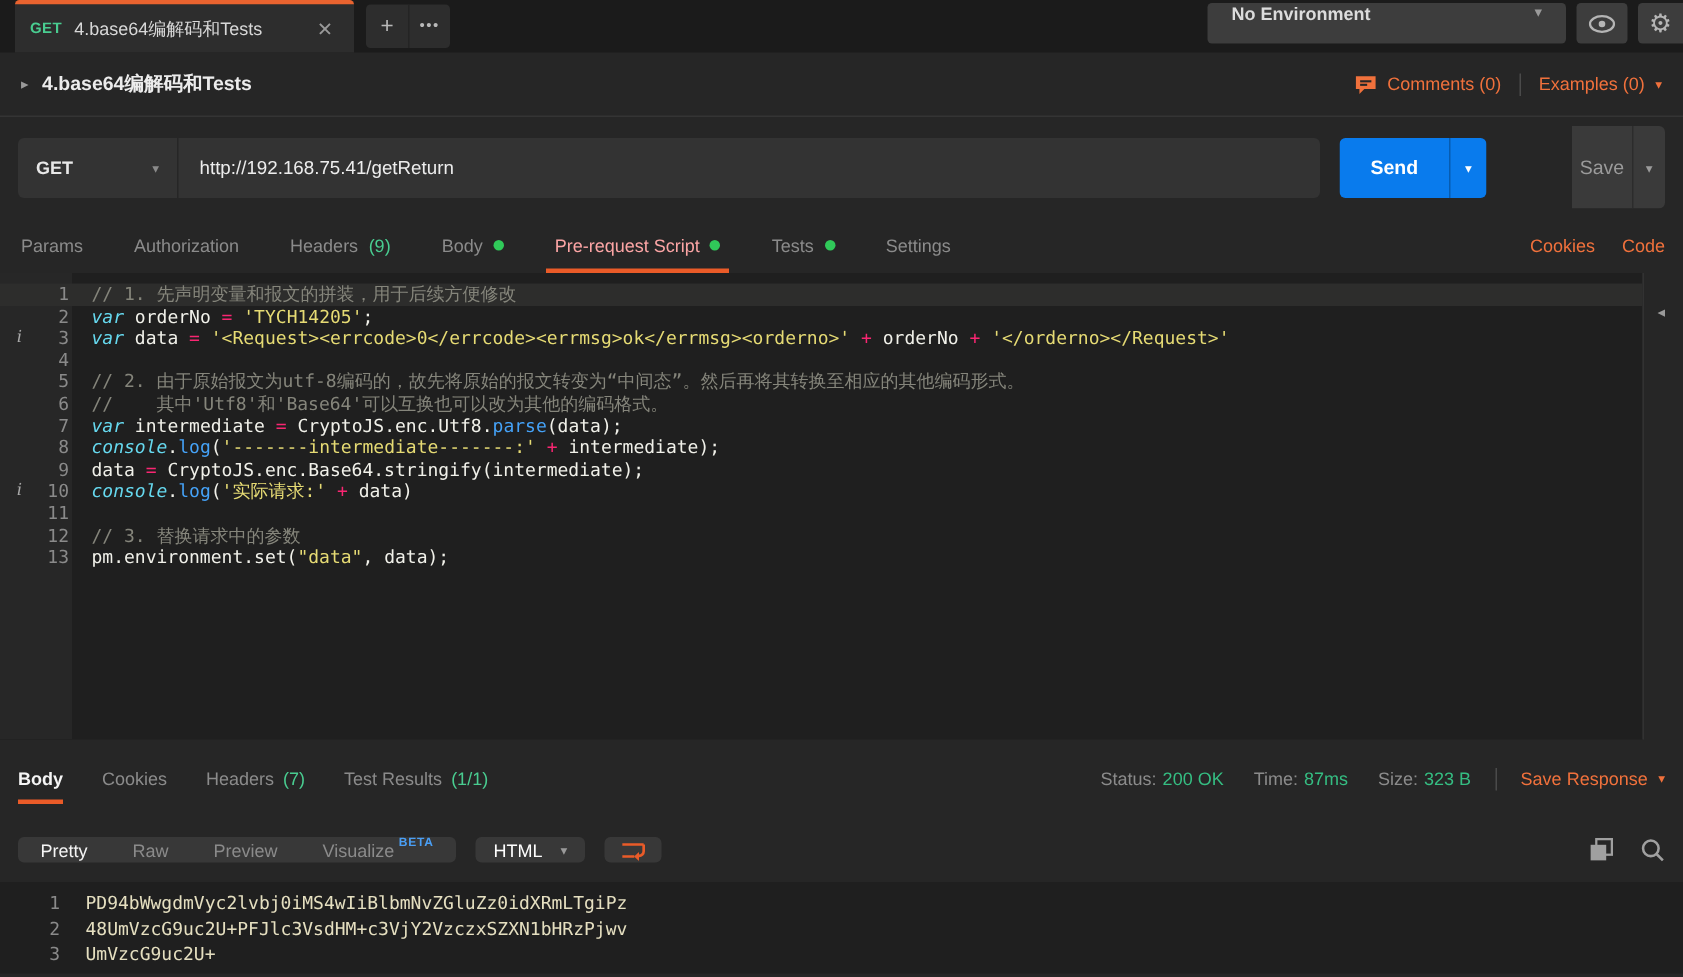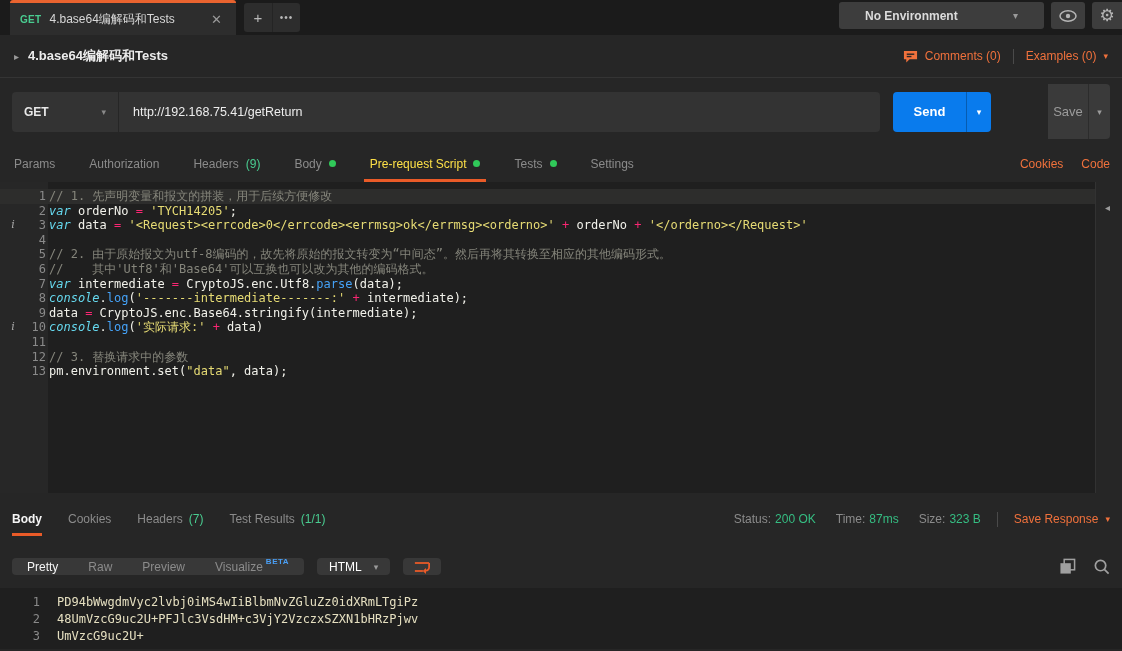--- a/index.html
+++ b/index.html
@@ -13,22 +13,22 @@
          display:flex; align-items:center; padding:0 10px; }
   .tab-method { color:#49cc90; font-size:10px; font-weight:bold; margin-right:8px; letter-spacing:.3px; }
   .tab-title { color:#d8d8d8; font-size:12px; flex:1; white-space:nowrap; overflow:hidden; }
   .tab-close { color:#9a9a9a; font-size:13px; padding:2px 4px; cursor:pointer; }
   .tab-actions { display:flex; height:29px; margin-left:8px; margin-bottom:3px;
                  background:#2d2d2d; border-radius:3px; overflow:hidden; }
   .tab-actions .tbtn { width:28px; display:flex; align-items:center; justify-content:center;
                        color:#b9b9b9; font-size:15px; cursor:pointer; }
   .tab-actions .tbtn + .tbtn { border-left:1px solid #242424; font-size:10px; letter-spacing:1px; }
   .env-area { margin-left:auto; display:flex; align-items:center; gap:7px; height:35px; padding-bottom:4px; }
-  .env-select { width:205px; height:27px; background:#3d3d3d; border-radius:3px;
-                display:flex; align-items:center; padding:0 26px;
+  .env-select { width:239px; height:27px; background:#3d3d3d; border-radius:3px;
+                display:flex; align-items:flex-start; padding:0 16px;
                 color:#dcdcdc; font-size:12px; font-weight:bold; cursor:pointer; }
   .env-select .chev { margin-left:auto; color:#9a9a9a; font-size:10px; font-weight:normal; }
   .icon-box { width:34px; height:27px; background:#3d3d3d; border-radius:3px;
               display:flex; align-items:center; justify-content:center; cursor:pointer; }
   .icon-box.last { width:30px; border-radius:3px 0 0 3px; }
   .gear { color:#b5b5b5; font-size:17px; line-height:1; }
 
   
   .title-row { height:43px; display:flex; align-items:center; padding:0 14px;
                border-bottom:1px solid #343434; }
@@ -55,39 +55,39 @@
                 color:#fff; font-size:9px; display:flex; align-items:center; justify-content:center; cursor:pointer; }
   .save-group { display:flex; margin-left:9px; border-radius:4px; overflow:hidden; height:55px;padding-left:48px; }
   .save-main { width:40px; background:#3a3a3a; color:#9b9b9b; font-size:13px; border:none; cursor:pointer; }
   .save-arrow { width:22px; background:#3a3a3a; border-left:1px solid #2c2c2c; color:#9b9b9b;
                 font-size:9px; display:flex; align-items:center; justify-content:center; cursor:pointer; }
 
   
   .rtabs { height:37px; display:flex; align-items:center; padding:0 12px; }
   .rtab { position:relative; height:37px; display:flex; align-items:center; gap:7px;
           margin-right:30px; font-size:12px; color:#8b8b8b; cursor:pointer; padding:0 2px; }
-  .rtab.active { color:#fde047; }
+  .rtab.active { color:#fca5a5; }
   .rtab.active::after { content:''; position:absolute; left:-4px; right:-4px; bottom:0;
                         height:3px; background:#ea5b28; }
   .rtab .cnt { color:#49cc90; }
   .dot { width:7px; height:7px; border-radius:50%; background:#30c959; }
   .rtabs-right { margin-left:auto; display:flex; gap:18px; font-size:12px; }
 
   
   .editor { position:relative; height:311px; background:#262626; }
   .ed-area { position:absolute; left:0; top:0; right:27px; bottom:0; background:#1f1f1f;
              padding-top:7px; overflow:hidden; }
   .ed-area::before { content:''; position:absolute; left:0; top:0; bottom:0; width:48px; background:#272727; }
   .ed-line { position:relative; display:flex; height:14.6px; line-height:14.6px;
              font-family:"DejaVu Sans Mono",monospace; font-size:12px; }
   .ed-line.current { background:#2d2d2c; }
   .ed-marker { width:26px; text-align:center; color:#a8a8a8;
                font-family:"DejaVu Serif",serif; font-style:italic; font-size:11px; }
   .ed-num { width:20px; text-align:right; color:#8a8a8a; }
-  .ed-code { margin-left:3px; white-space:pre; }
+  .ed-code { margin-left:15px; white-space:pre; }
   .tok-plain { color:#f1f1ea; }
   .tok-kw { color:#66d9ef; font-style:italic; }
   .tok-fn { color:#45a2f7; }
   .tok-op { color:#f92672; }
   .tok-str { color:#e6db74; }
   .tok-comment { color:#85857b; }
   .ed-right { position:absolute; right:0; top:0; bottom:0; width:27px; background:#262626;
               border-left:1px solid #323232; }
   .collapse-left { position:absolute; top:20px; left:9px; color:#9a9a9a; font-size:10px; cursor:pointer; }
 

